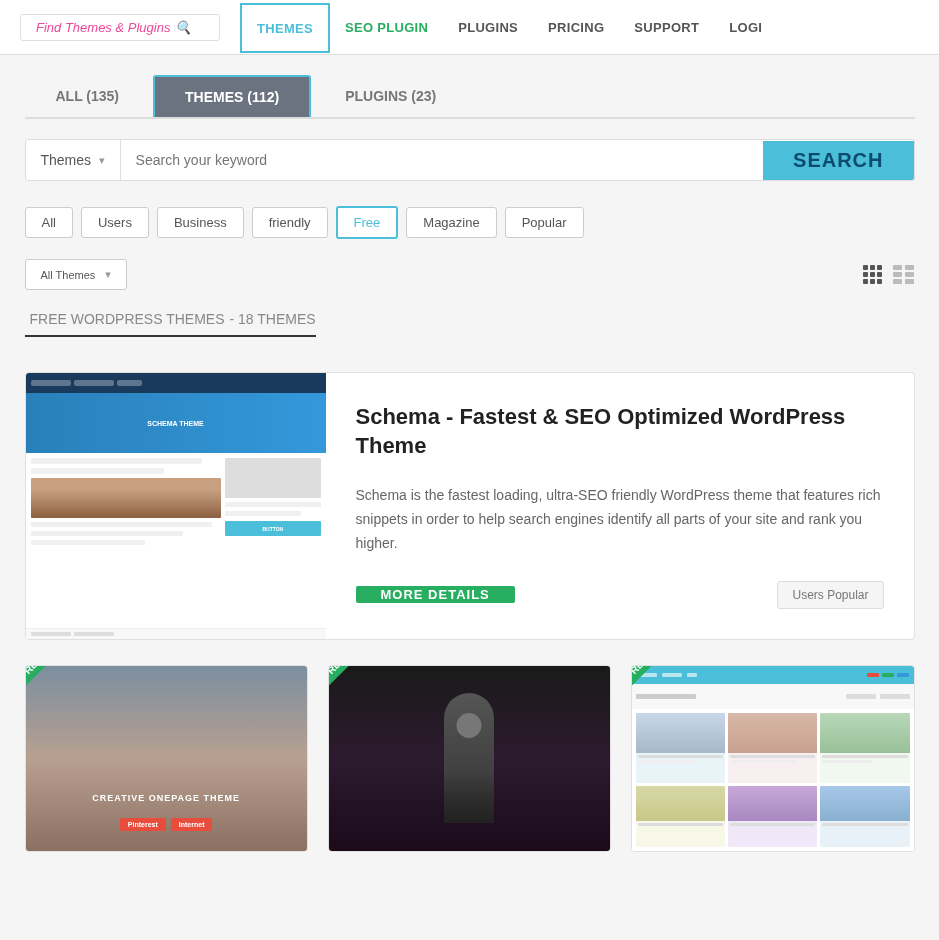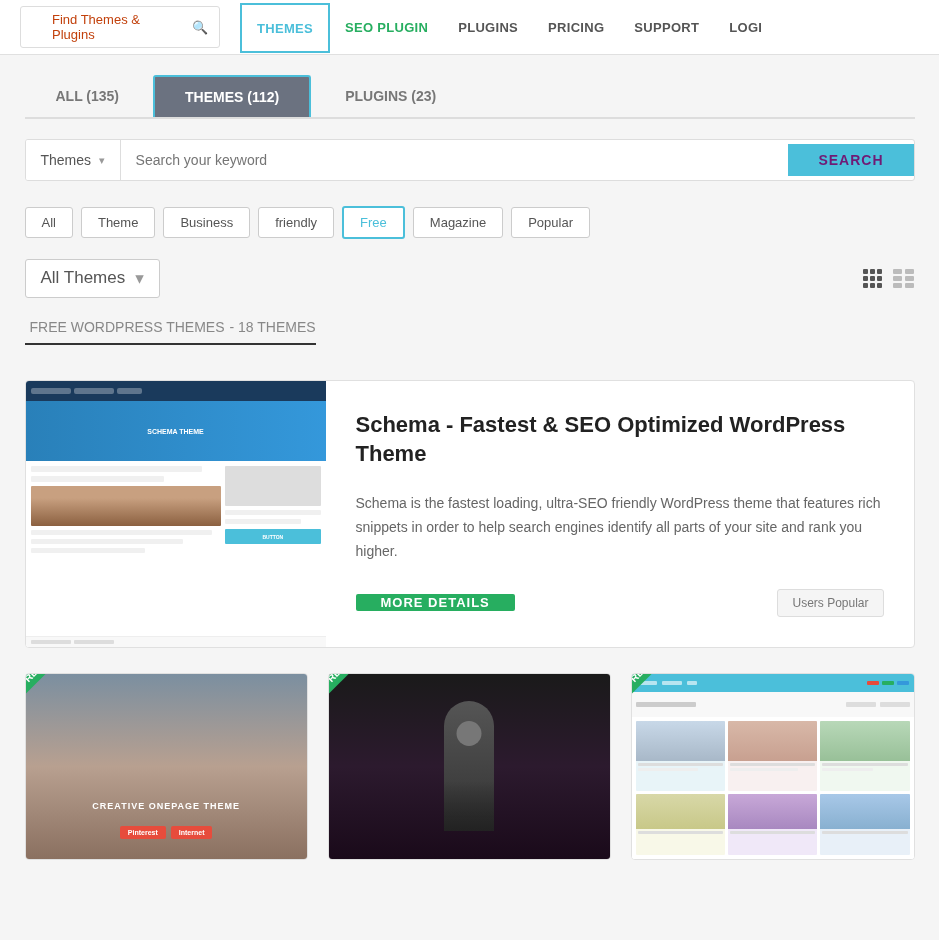--- a/index.html
+++ b/index.html
@@ -28,21 +28,21 @@
       align-items: center;
       border: 1px solid #ddd;
       border-radius: 3px;
       padding: 5px 10px;
       background: #fff;
       width: 200px;
       margin-right: 20px;
       color: #aaa;
       font-size: 13px;
     }
-    .search-bar span { margin-left: 21px; color: #c2410c; }
+    .search-bar span { margin-left: 5px; color: #ec4899; font-style: italic; }
     .nav-links {
       display: flex;
       align-items: center;
       gap: 0;
       flex: 1;
     }
     .nav-item {
       padding: 0 15px;
       height: 55px;
       display: flex;
@@ -119,24 +119,24 @@
       flex: 1;
       border: none;
       outline: none;
       padding: 12px 15px;
       font-size: 14px;
       color: #aaa;
       background: #fff;
     }
     .search-btn {
       background: #4bbfda;
-      color: #701a75;
+      color: #0c4a6e;
       border: none;
       padding: 8px 30px;
-      font-size: 14px;
+      font-size: 20px;
       font-weight: 700;
       cursor: pointer;
       letter-spacing: 1px;
       text-transform: uppercase;
     }
 
     
     .filter-tags {
       display: flex;
       gap: 8px;
@@ -161,27 +161,27 @@
 
     
     .view-controls {
       display: flex;
       align-items: center;
       justify-content: space-between;
       margin-bottom: 20px;
     }
     .all-themes-dropdown {
       display: flex;
-      align-items: flex-start;
+      align-items: flex-end;
       padding: 8px 15px;
       border: 1px solid #ccc;
       border-radius: 3px;
       background: #fff;
       cursor: pointer;
-      font-size: 17px;
+      font-size: 11px;
       color: #555;
     }
     .all-themes-dropdown .chevron { margin-left: 10px; color: #999; }
     .view-icons {
       display: flex;
       gap: 10px;
       align-items: center;
     }
 
     
@@ -390,21 +390,21 @@
     <div class="search-dropdown">
       <span>Themes</span>
       <span class="chevron">▾</span>
     </div>
     <input class="search-input" type="text" placeholder="Search your keyword" style="">
     <button class="search-btn">SEARCH</button>
   </div>
 
   <div class="filter-tags">
     <button class="filter-tag">All</button>
-    <button class="filter-tag">Theme</button>
+    <button class="filter-tag">Users</button>
     <button class="filter-tag">Business</button>
     <button class="filter-tag">friendly</button>
     <button class="filter-tag active">Free</button>
     <button class="filter-tag">Magazine</button>
     <button class="filter-tag">Popular</button>
   </div>
 
   <div class="view-controls">
     <div class="all-themes-dropdown">
       <span>All Themes</span>

